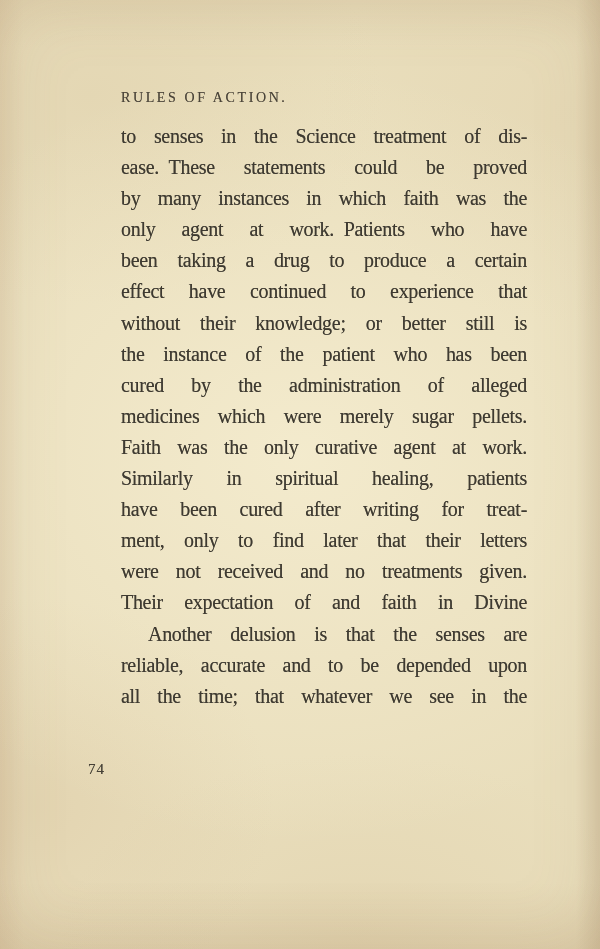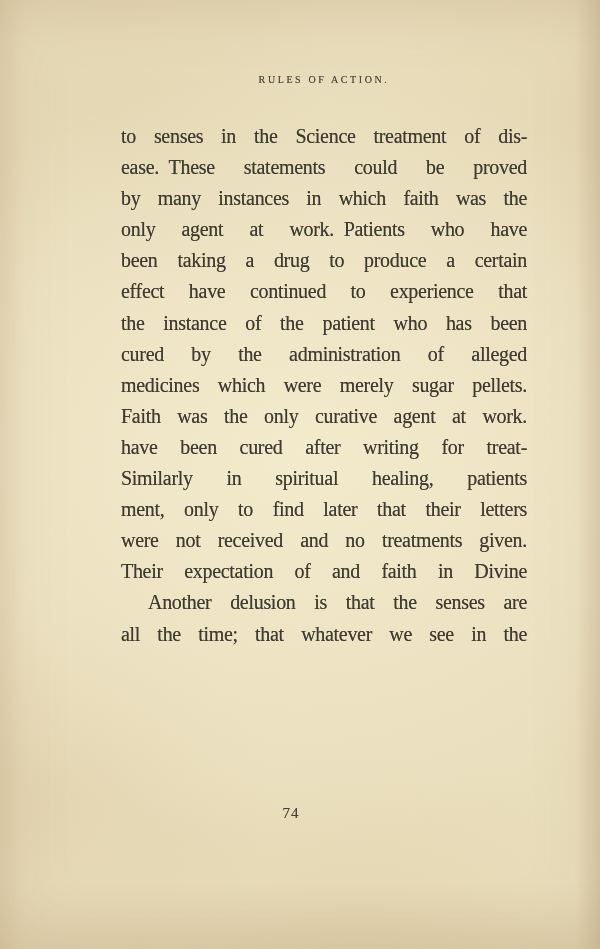--- a/index.html
+++ b/index.html
@@ -23,25 +23,24 @@
       radial-gradient(ellipse 340px 300px at 6% 85%, rgba(205,178,138,0.22), rgba(205,178,138,0) 70%),
       radial-gradient(ellipse 420px 260px at 60% 99%, rgba(206,182,140,0.18), rgba(206,182,140,0) 72%),
       linear-gradient(to right, rgba(196,164,130,0.20), rgba(196,164,130,0) 4%, rgba(196,164,130,0) 96%, rgba(168,142,108,0.28)),
       linear-gradient(to bottom, rgba(202,178,138,0.14), rgba(202,178,138,0) 5%, rgba(202,178,138,0) 93%, rgba(192,166,126,0.22));
     box-shadow: inset 0 0 70px rgba(150,120,80,0.16);
     color: #3e3a31;
   }
 
   .running-head {
     position: absolute;
-    top: 74px;
+    top: 90px;
     left: 121px;
     width: 406px;
-    text-align: center;
-    font-size: 10px;
+    font-size: 14px;
     letter-spacing: 2.6px;
     color: #4a4439;
     text-shadow: 0 0 0.5px rgba(74,68,57,0.55);
     white-space: nowrap;
   }
 
   .body-text {
     position: absolute;
     top: 121px;
     left: 121px;
@@ -65,51 +64,52 @@
     text-align-last: left;
   }
 
   .line.indent {
     text-indent: 27px;
     font-family: Liberation Serif, serif;
   }
 
   .folio {
     position: absolute;
-    top: 805px;
+    top: 761px;
     left: 121px;
     width: 406px;
-    text-align: center;
     font-size: 15px;
     letter-spacing: 1px;
     color: #454036;
     text-shadow: 0 0 0.5px rgba(69,64,54,0.6);
     transform: translateX(-33px);
   }
 </style>
 </head>
 <body>
 
 <div class="page" style="background-color: rgb(233, 222, 188);">
   <div class="running-head">RULES OF ACTION.</div>
 
   <div class="body-text" style="color: rgb(62, 58, 49);">
       <div class="line">to senses in the Science treatment of dis-</div>
       <div class="line">ease. These statements could be proved</div>
       <div class="line">by many instances in which faith was the</div>
       <div class="line">only agent at work. Patients who have</div>
       <div class="line">been taking a drug to produce a certain</div>
       <div class="line">effect have continued to experience that</div>
+      <div class="line">without their knowledge; or better still is</div>
       <div class="line">the instance of the patient who has been</div>
       <div class="line">cured by the administration of alleged</div>
       <div class="line">medicines which were merely sugar pellets.</div>
       <div class="line">Faith was the only curative agent at work.</div>
+      <div class="line">Similarly in spiritual healing, patients</div>
       <div class="line">have been cured after writing for treat-</div>
-      <div class="line">Similarly in spiritual healing, patients</div>
       <div class="line">ment, only to find later that their letters</div>
       <div class="line">were not received and no treatments given.</div>
       <div class="line">Their expectation of and faith in Divine</div>
       <div class="line indent">Another delusion is that the senses are</div>
+      <div class="line">reliable, accurate and to be depended upon</div>
       <div class="line">all the time; that whatever we see in the</div>
     </div>
 
   <div class="folio">74</div>
 </div>
 
 </body></html>

